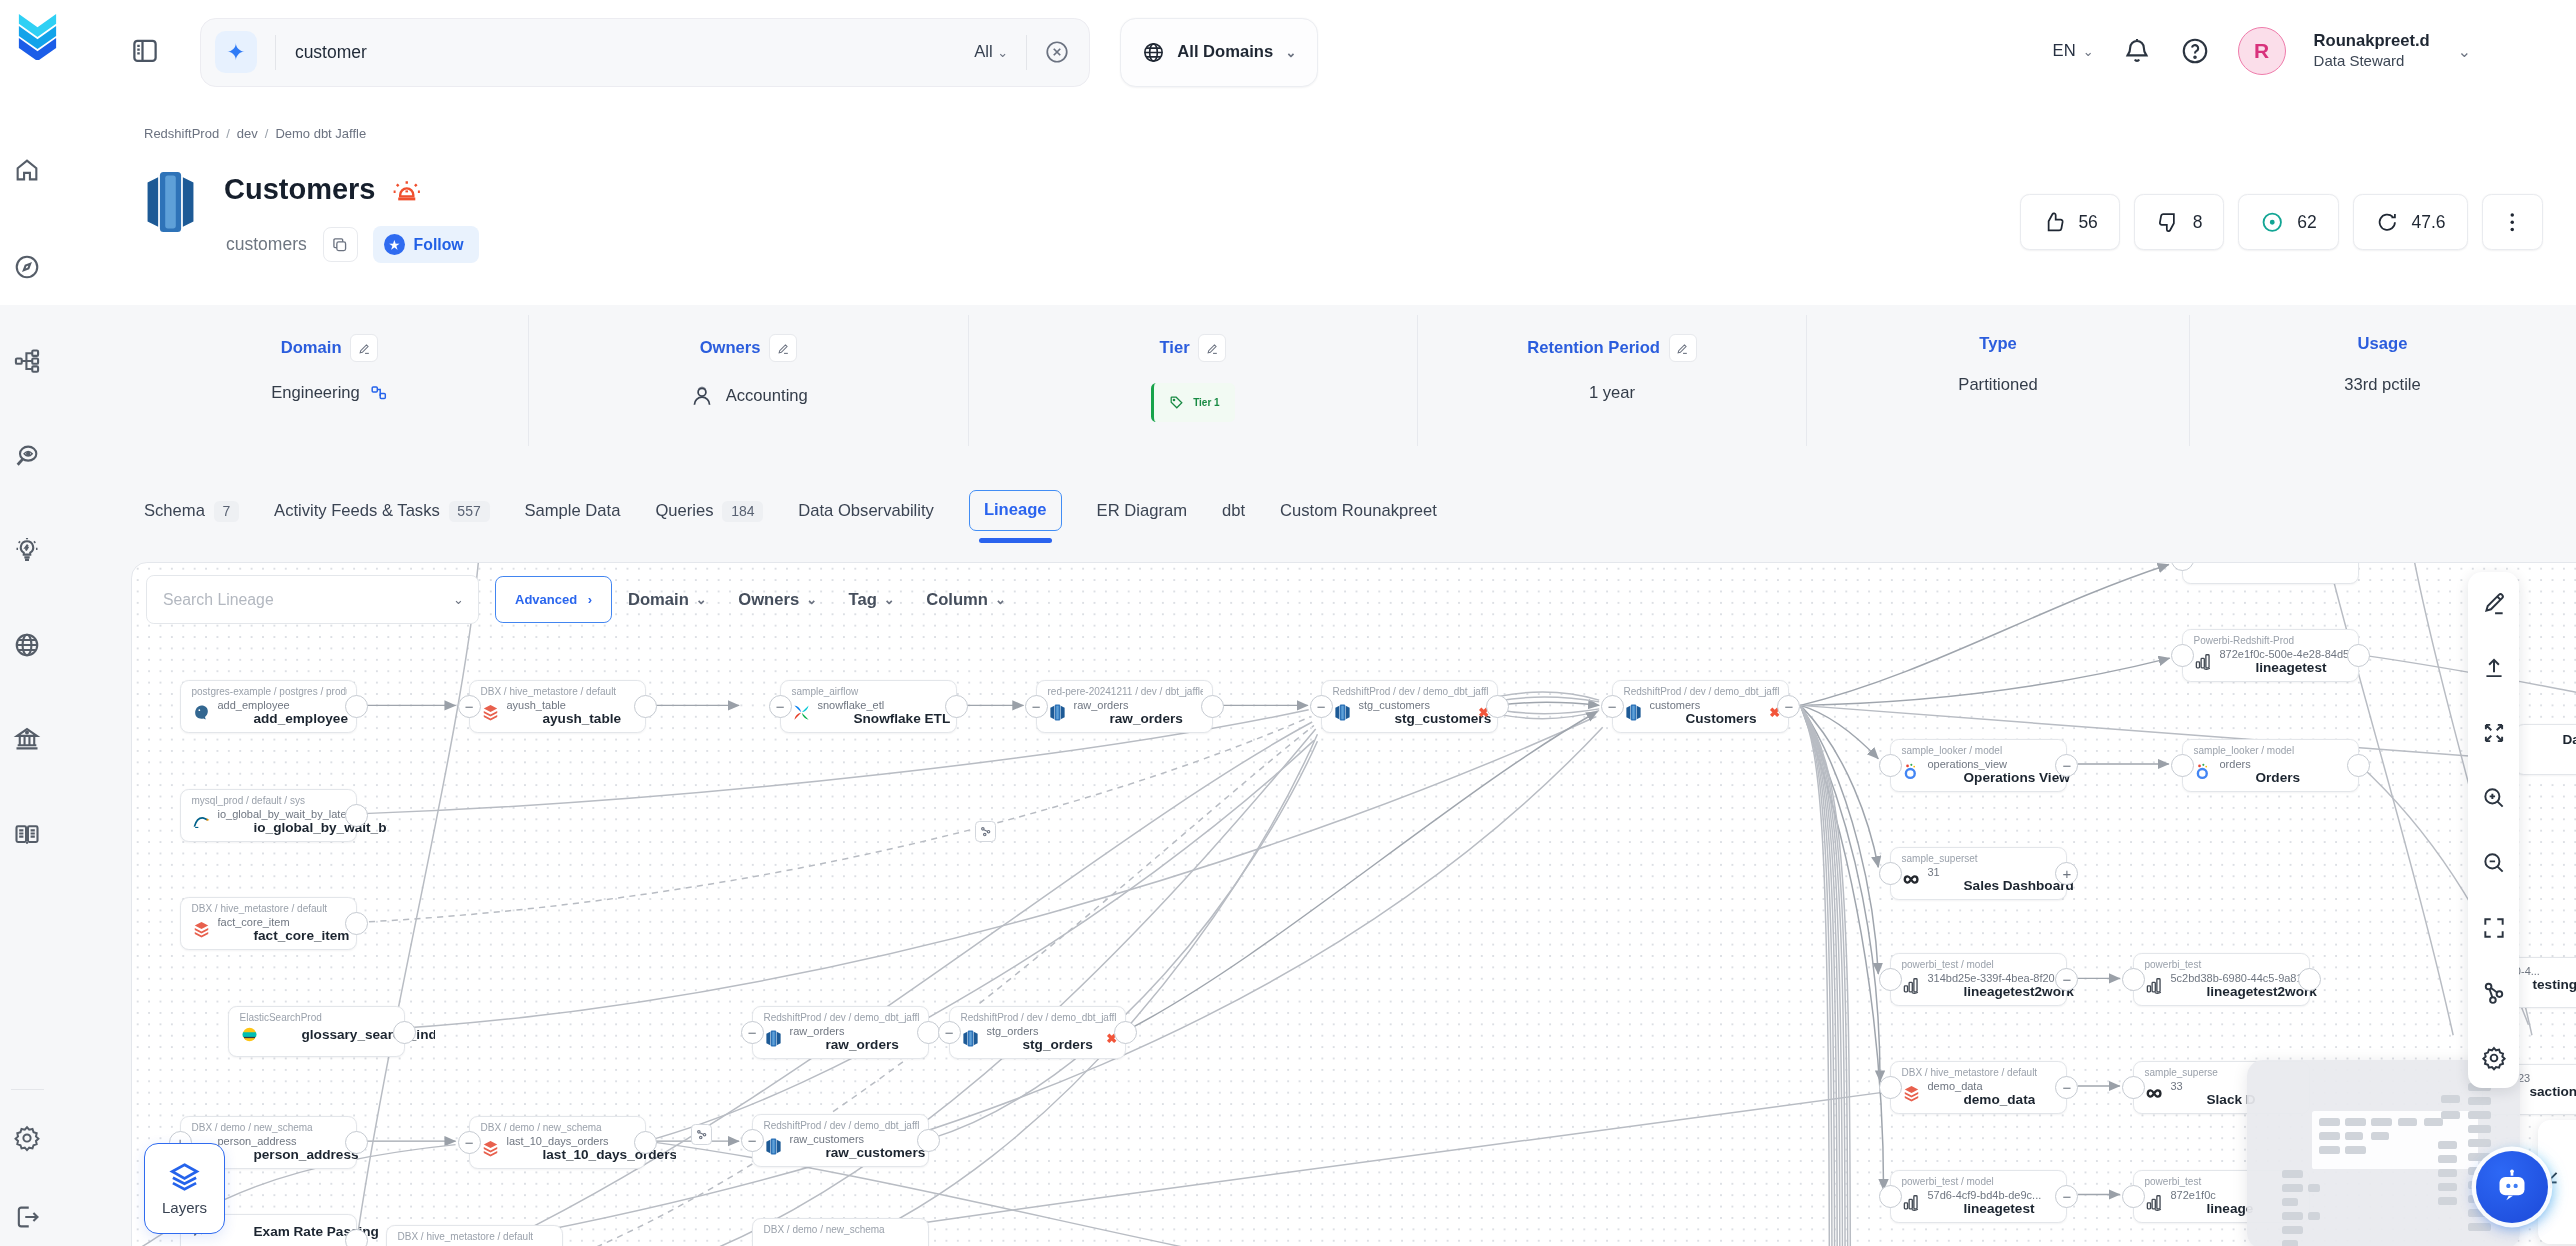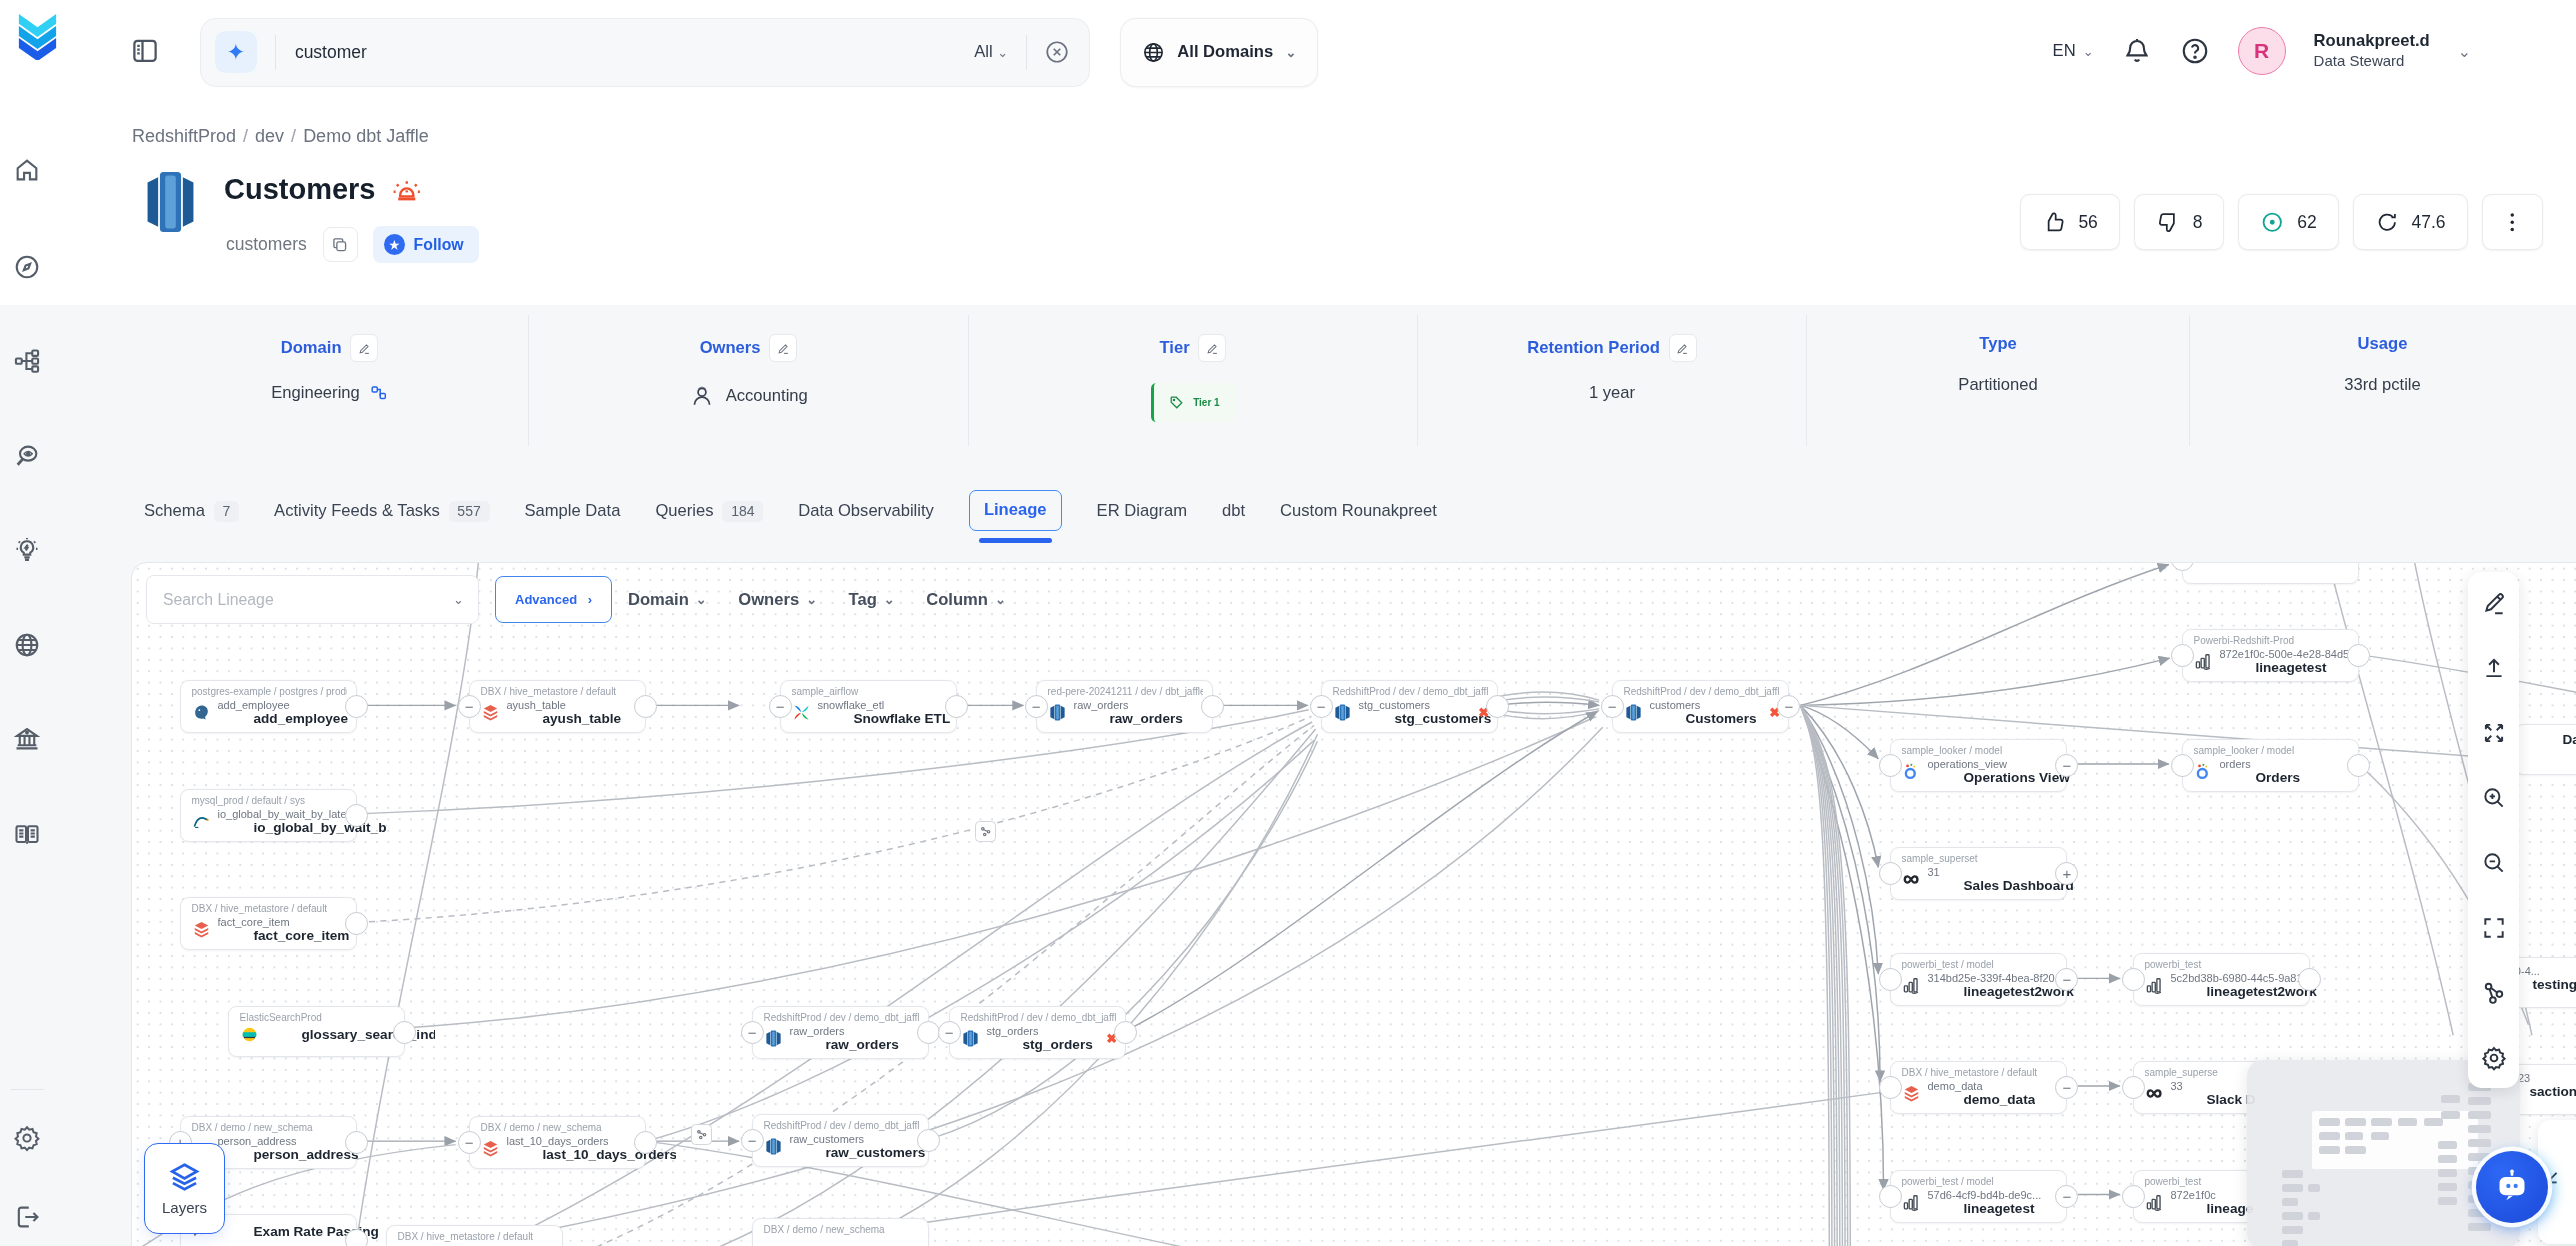--- a/index.html
+++ b/index.html
@@ -17,21 +17,21 @@
   .chev{color:#6b7280;font-size:13px;}
   .domainspill{position:absolute;left:1120px;top:17.5px;height:67px;padding:0 21px;background:#fdfdfe;border:0.9px solid #eceef2;border-radius:15.8px;display:flex;align-items:center;gap:12.3px;font-size:16.6px;font-weight:700;color:#1f2733;box-shadow:0 0.9px 1.8px rgba(16,24,40,.05);}
   .tb-right{position:absolute;right:105px;top:0;height:102px;display:flex;align-items:center;gap:28px;}
   .tb-en{font-size:16.6px;color:#273142;display:flex;gap:7px;align-items:center;}
   .icbtn{width:30px;height:30px;color:#2b3440;}
   .avatar{width:46px;height:46px;border-radius:50%;background:#fbdeea;border:1.8px solid #ef7cab;color:#d8327c;display:flex;align-items:center;justify-content:center;font-size:21px;font-weight:700;}
   .uname{line-height:1.25;}
   .uname .n1{font-size:16.6px;font-weight:700;color:#1f2733;}
   .uname .n2{font-size:15px;color:#3c4654;}
   
-  .crumbs{position:absolute;left:132px;top:126px;font-size:18px;color:#6b7280;z-index:6;}
+  .crumbs{position:absolute;left:144px;top:126px;font-size:13px;color:#6b7280;z-index:6;}
   .crumbs span{margin:0 7px;color:#9aa1ab;}
   .bigicon{position:absolute;left:144px;top:172px;width:53px;height:60px;z-index:6;}
   .title{position:absolute;left:224px;top:173px;font-size:29px;font-weight:700;color:#161f2c;z-index:6;display:flex;align-items:center;gap:15.8px;}
   .siren{width:31.5px;height:31.5px;}
   .subrow{position:absolute;left:226px;top:226px;display:flex;align-items:center;gap:15.8px;z-index:6;}
   .subname{font-size:17.5px;color:#6e7681;}
   .copybtn{width:33px;height:33px;border:0.9px solid #e8eaee;border-radius:7.9px;background:#fff;display:flex;align-items:center;justify-content:center;color:#6b7280;}
   .followbtn{height:37px;background:#e9f2fd;border-radius:7.9px;display:flex;align-items:center;gap:8.8px;padding:0 15.8px 0 10.5px;color:#2160e6;font-size:15.8px;font-weight:700;}
   .fstar{width:21px;height:21px;border-radius:50%;background:#2f6bf0;color:#fff;font-size:11.4px;display:flex;align-items:center;justify-content:center;}
   .stats{position:absolute;right:33px;top:194px;display:flex;gap:14px;z-index:6;}

